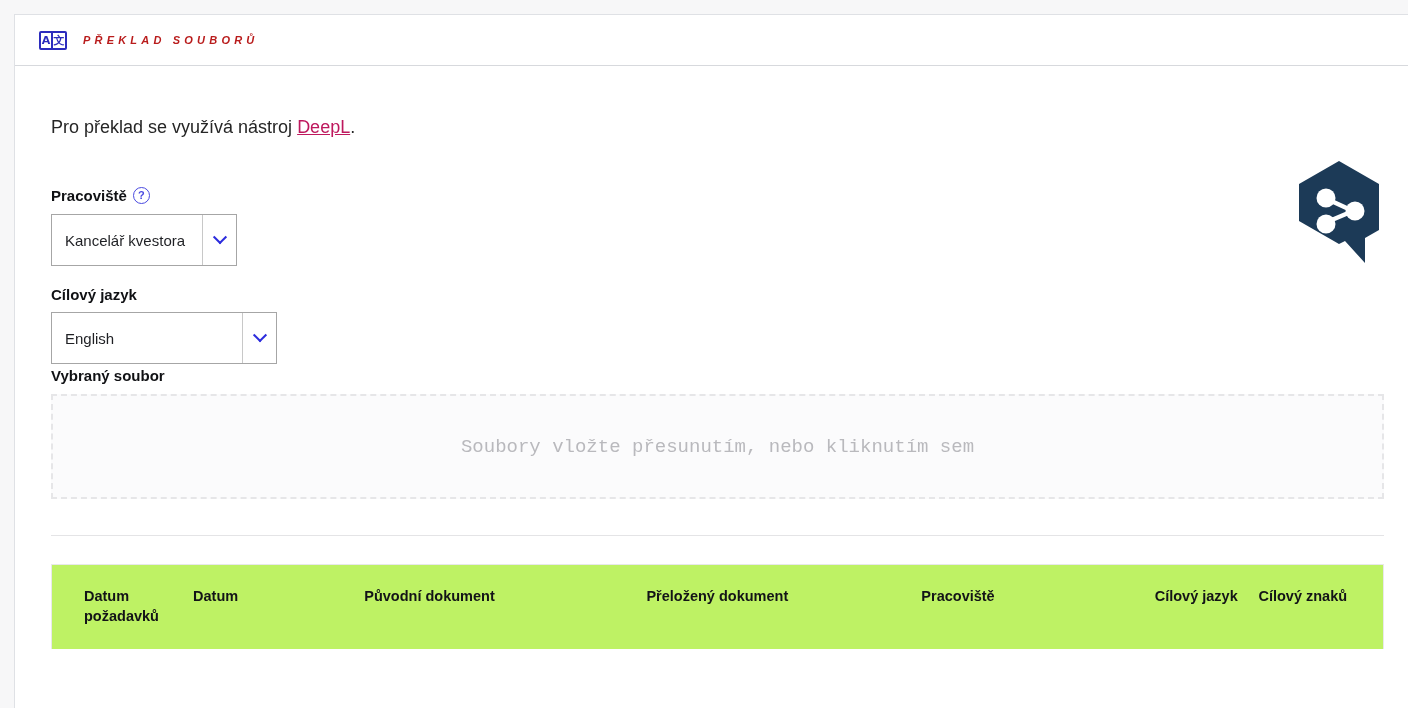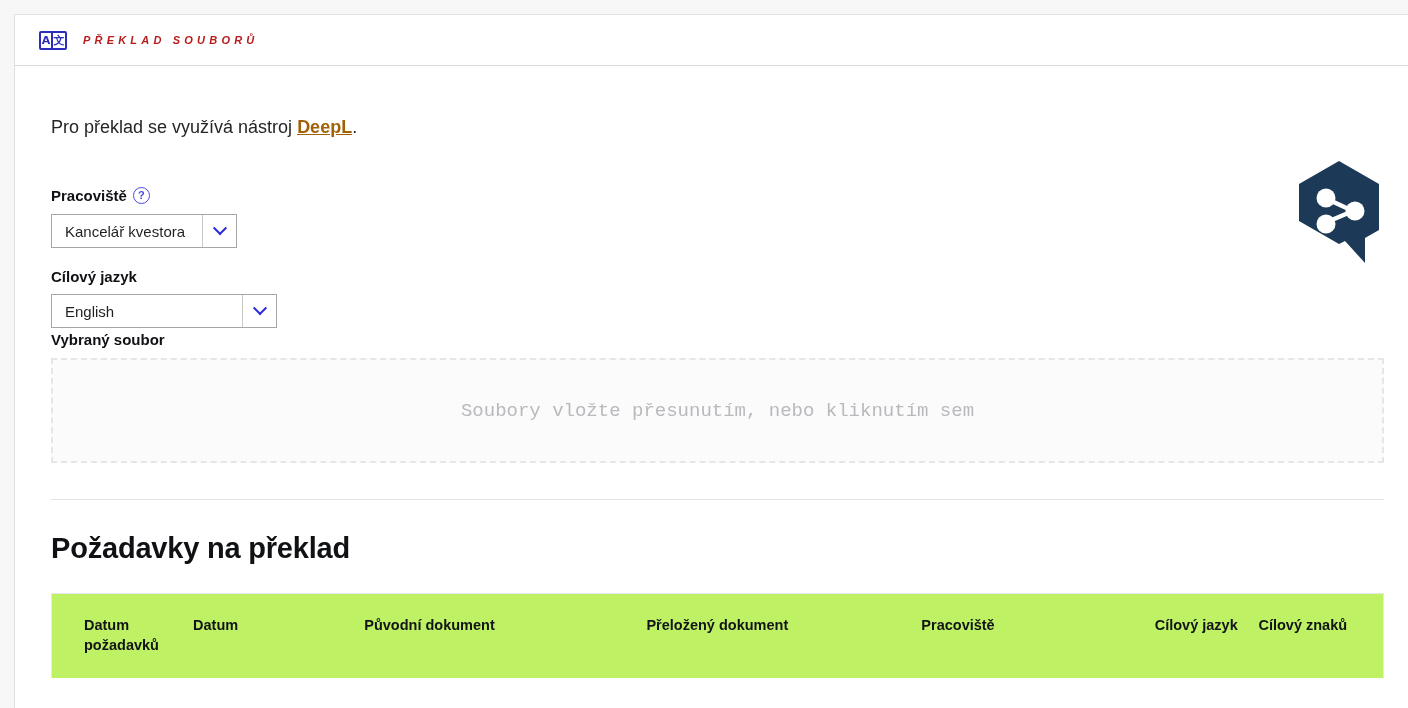--- a/index.html
+++ b/index.html
@@ -83,23 +83,22 @@
     padding: 30px 30px 0 36px;
   }
 
   .intro {
     font-size: 18px;
     line-height: 1.3;
     color: #262626;
     margin: 20px 0 0 0;
   }
   .intro a {
-    color: #a16207;
+    color: #be185d;
     text-decoration: underline;
-    font-weight: bold;
   }
 
   
   .brand-logo {
     position: absolute;
     right: 31px;
     top: 93px;
     width: 88px;
     height: 106px;
   }
@@ -129,21 +128,21 @@
     font-family: "Liberation Sans", sans-serif;
     line-height: 1;
     cursor: pointer;
   }
 
   .select-wrap {
     display: inline-flex;
     align-items: stretch;
     border: 1px solid #a6a6a6;
     background: #ffffff;
-    height: 34px;
+    height: 52px;
     margin-top: 10px;
   }
   .select-value {
     display: flex;
     align-items: center;
     padding: 0 13px;
     font-size: 15px;
     color: #1f2024;
     white-space: nowrap;
   }
@@ -288,21 +287,20 @@
         <div class="field-label">
           <span>Vybraný soubor</span>
         </div>
         <div class="dropzone">
           <span class="dropzone-text">Soubory vložte přesunutím, nebo kliknutím sem</span>
         </div>
       </div>
 
       <hr class="divider">
 
-      <h2 class="section-title">Požadavky na překlad</h2>
 
       <div class="table-wrap">
         <table class="req-table">
           <colgroup>
             <col class="col-date">
               <col class="col-state">
               <col class="col-orig">
             <col class="col-trans">
               <col class="col-work">
               <col class="col-lang">

